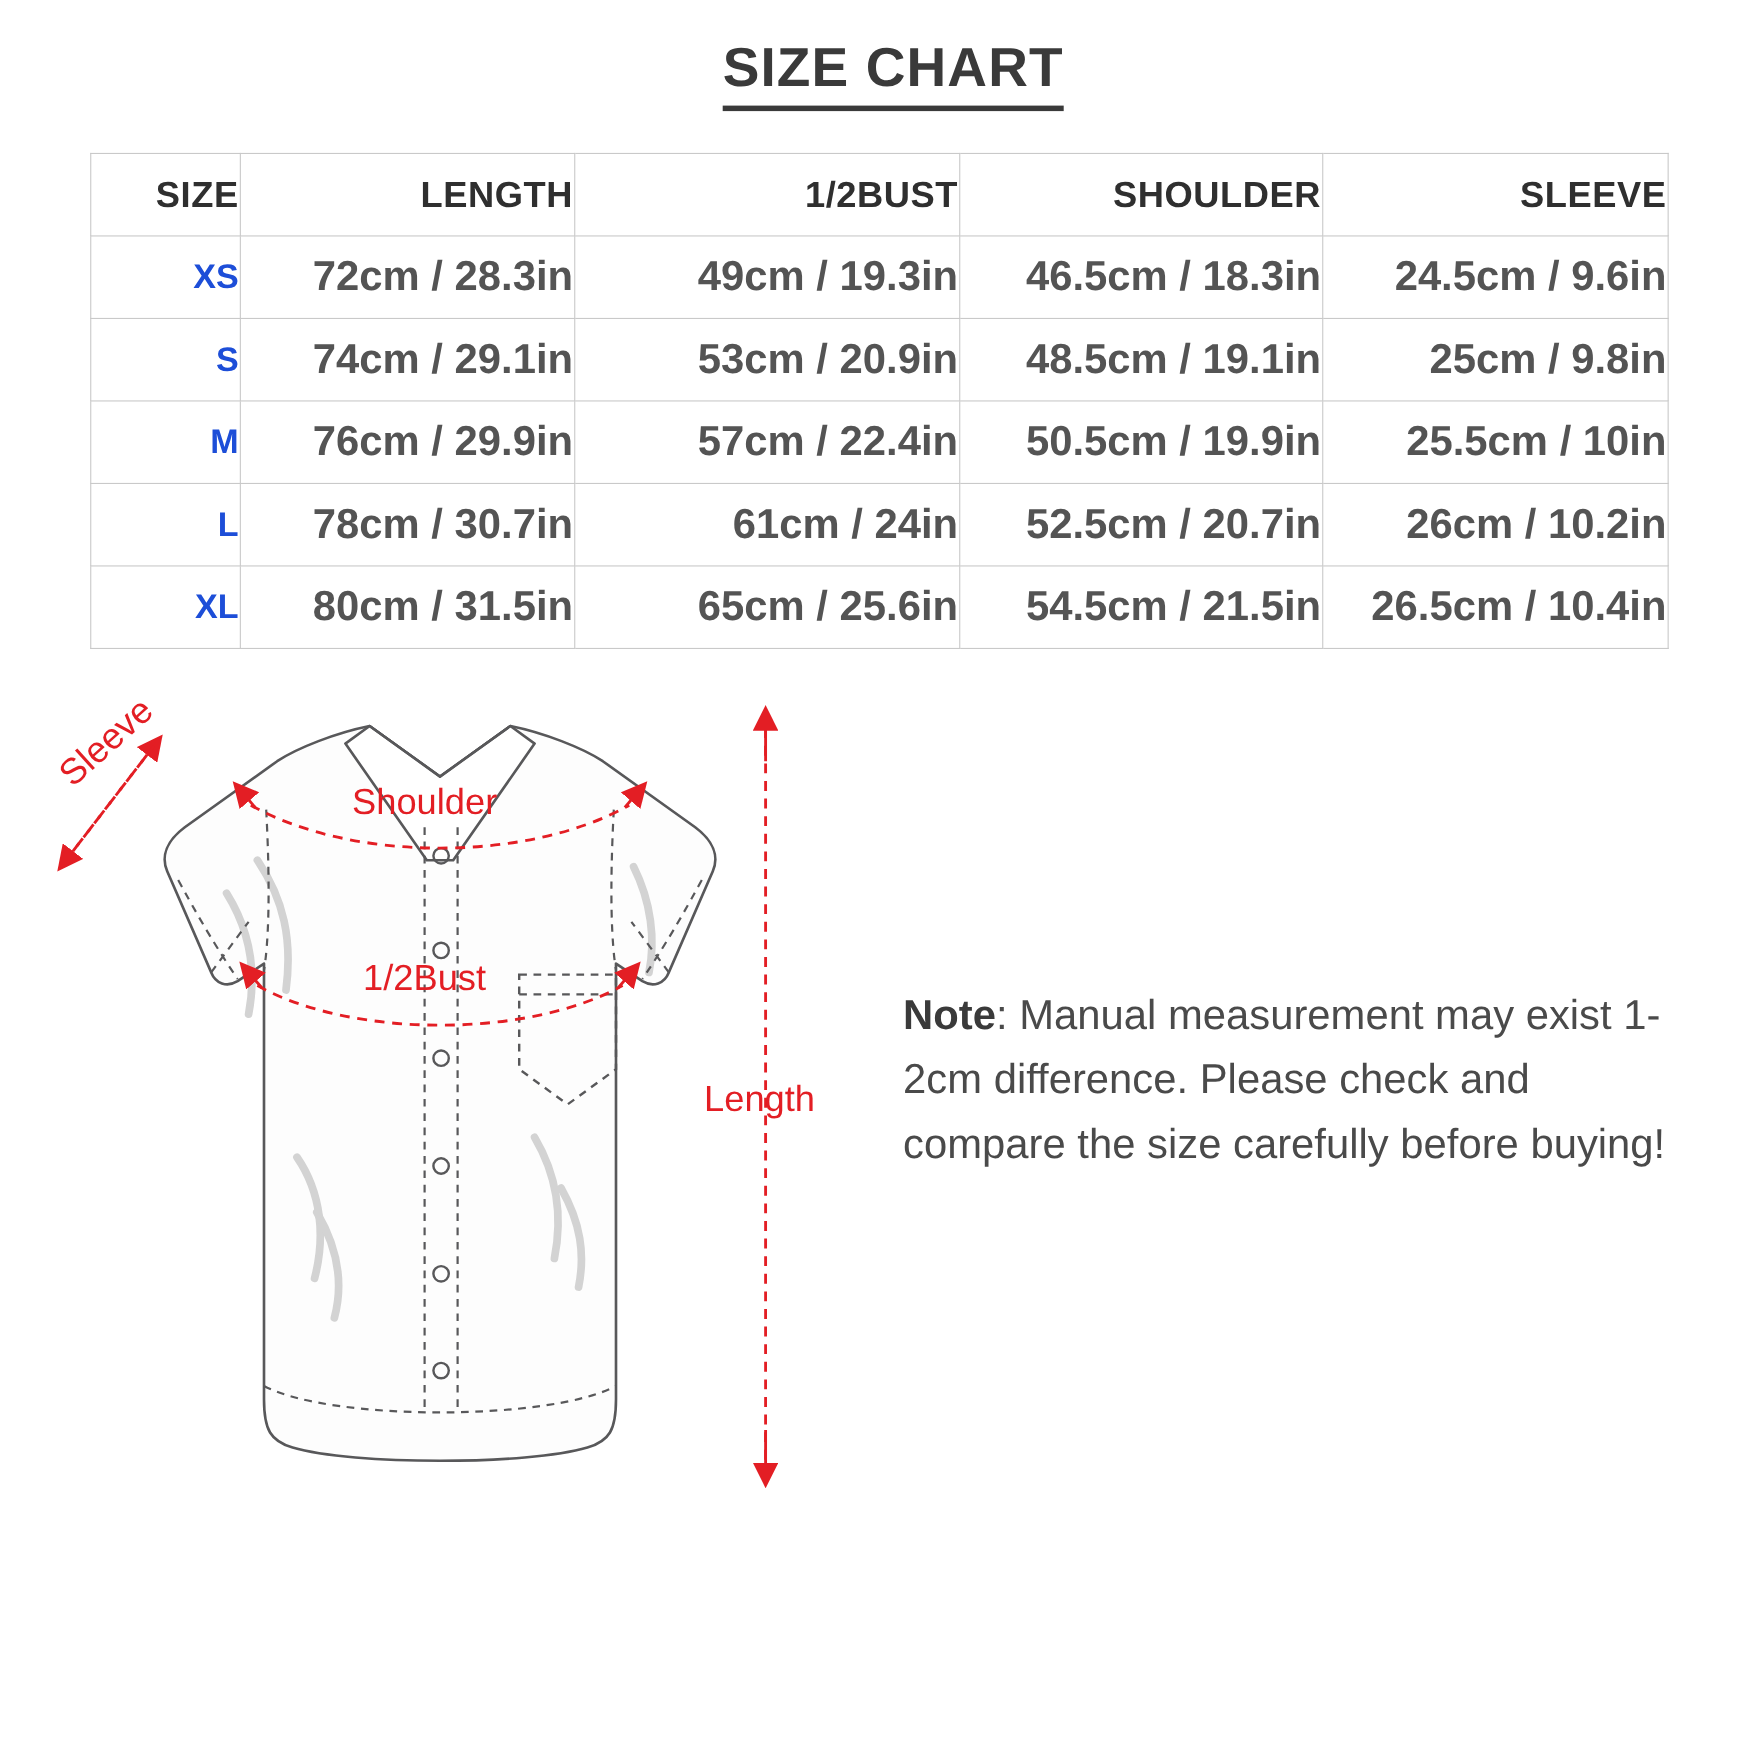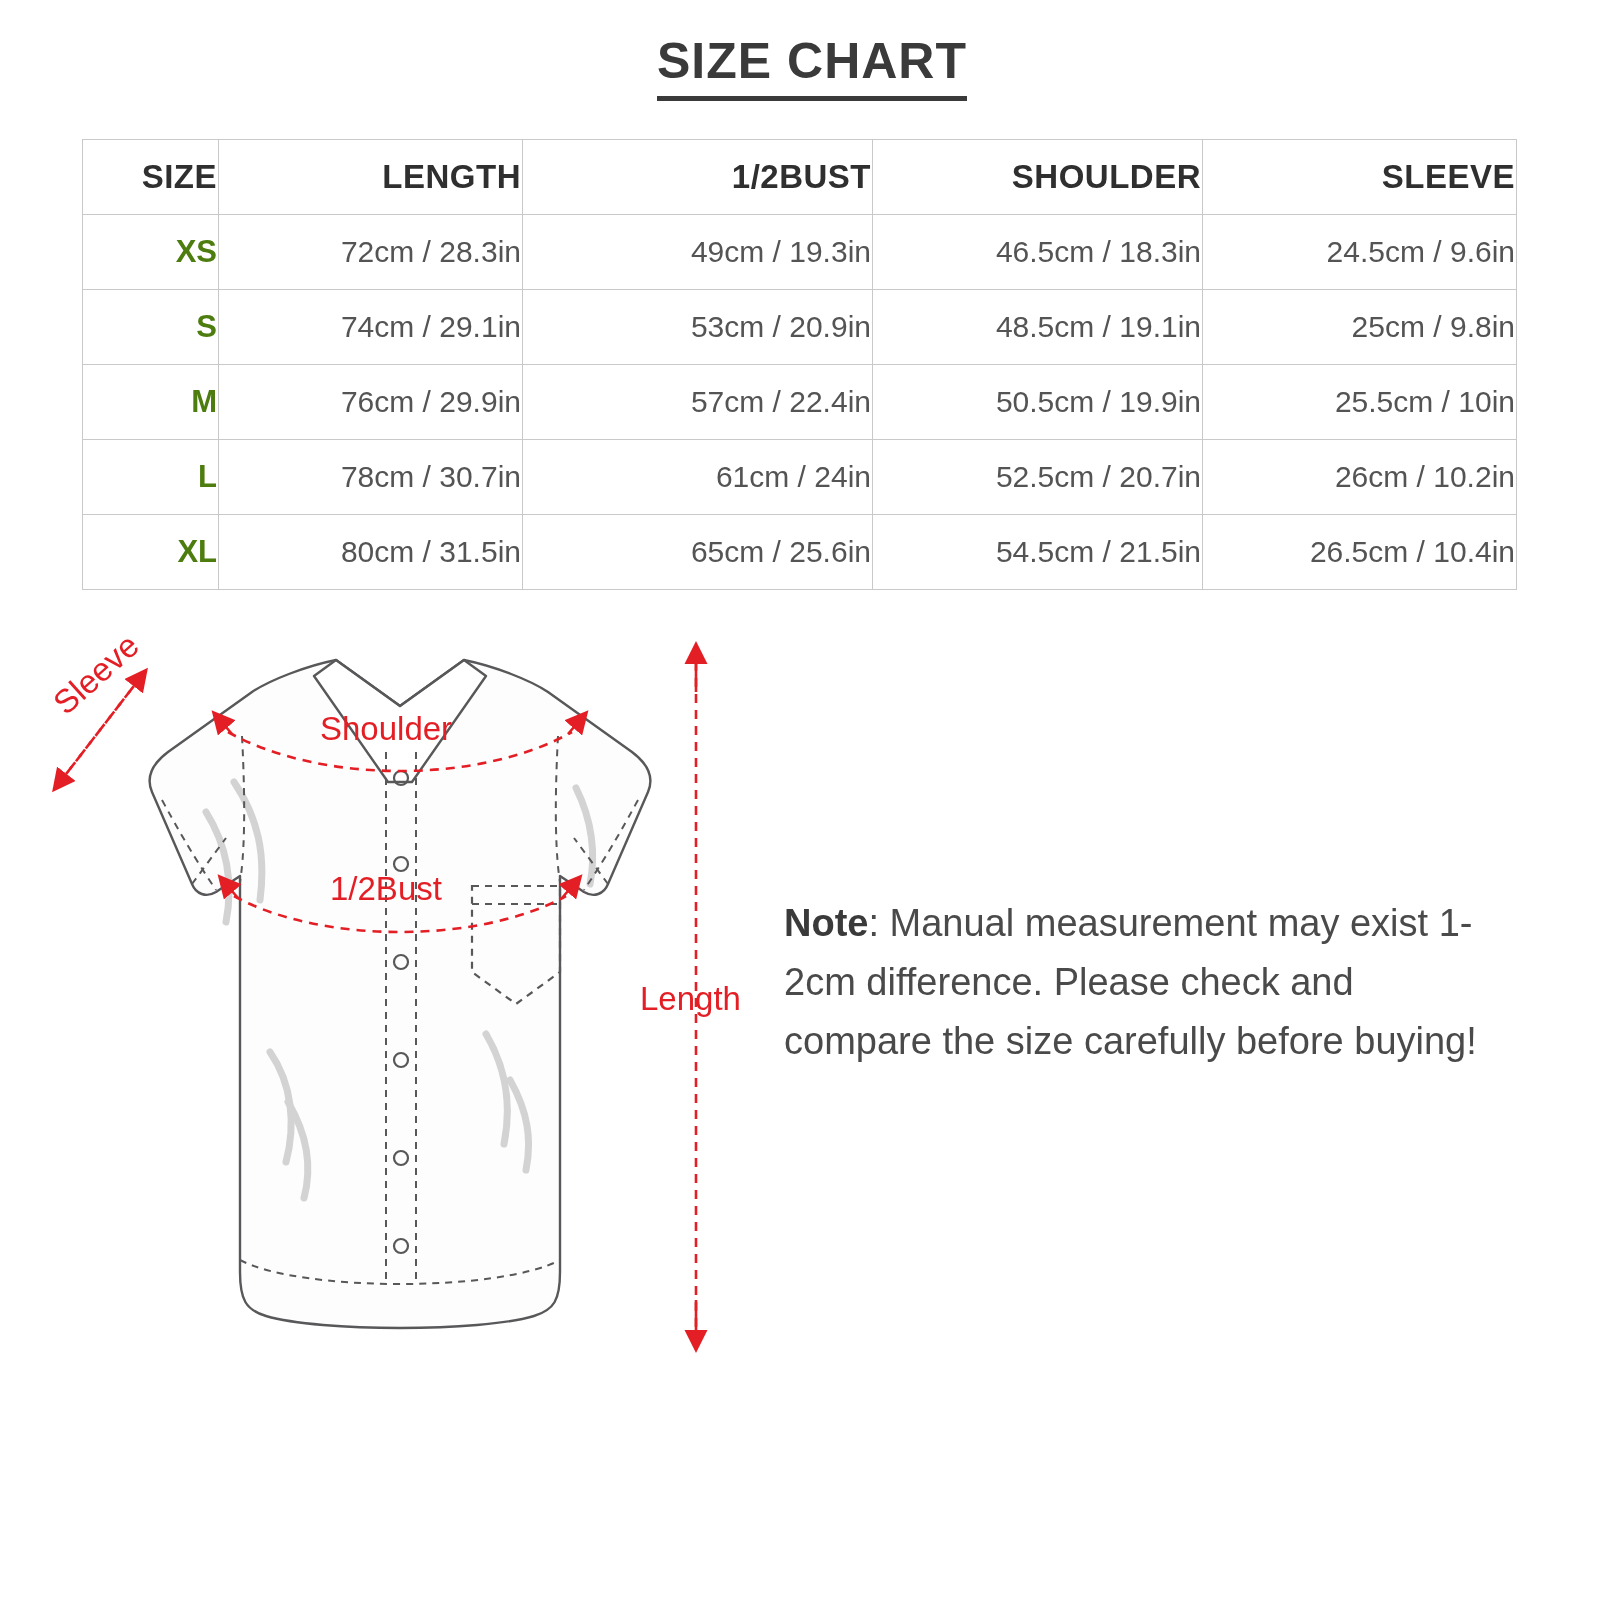--- a/index.html
+++ b/index.html
@@ -48,28 +48,28 @@
     color: #545454;
   }
   table.size-table th {
     font-size: 33px;
     font-weight: bold;
     color: #2f2f2f;
     height: 72px;
     letter-spacing: 0.5px;
   }
   table.size-table td {
-    font-size: 30px;
+    font-size: 38px;
     height: 72px;
-    font-weight: normal;
+    font-weight: bold;
   }
   table.size-table td.size-cell {
     font-weight: bold;
     font-size: 31px;
-    color: #4d7c0f;
+    color: #1d4ed8;
   }
   col.c-size   { width: 136px; }
   col.c-len    { width: 304px; }
   col.c-bust   { width: 350px; }
   col.c-should { width: 330px; }
   col.c-sleeve { width: 314px; }
 
   
   .lower {
     position: relative;
@@ -80,21 +80,21 @@
   .shirt-area {
     position: absolute;
     left: 20px;
     top: 0;
     width: 760px;
     height: 740px;
   }
 
   .note {
     position: absolute;
-    left: 784px;
+    left: 821px;
     top: 262px;
     width: 700px;
     font-size: 38px;
     line-height: 1.55;
     color: #4a4a4a;
   }
   .note b {
     color: #3a3a3a;
     font-weight: bold;
   }

